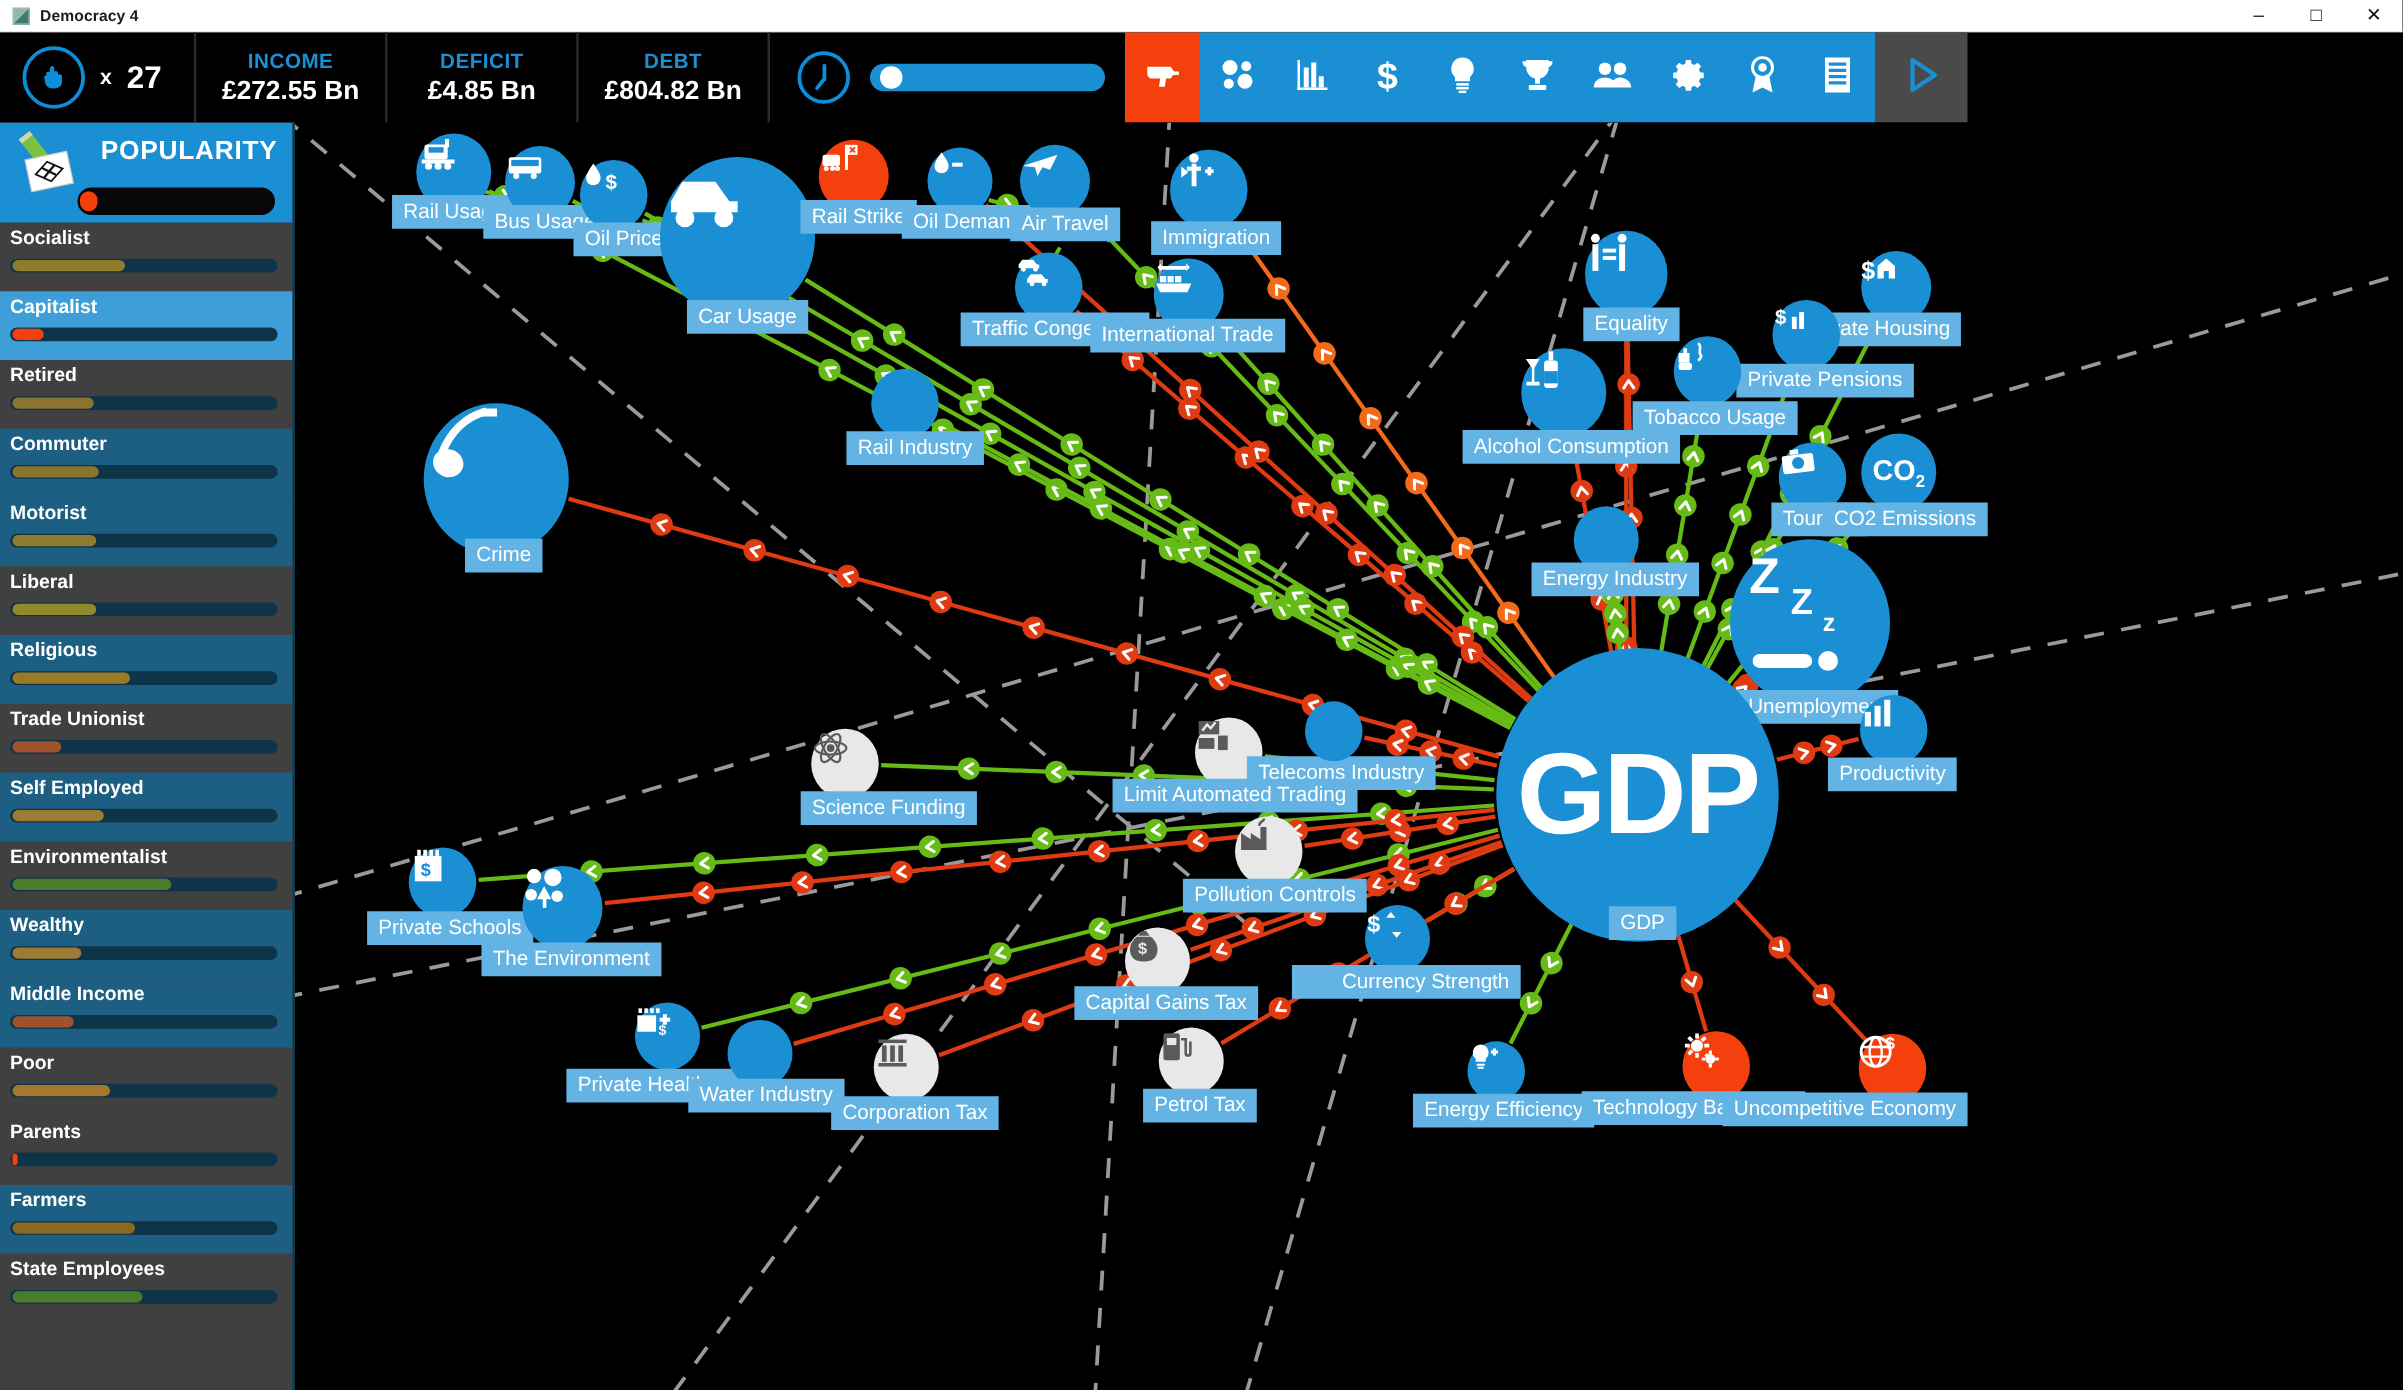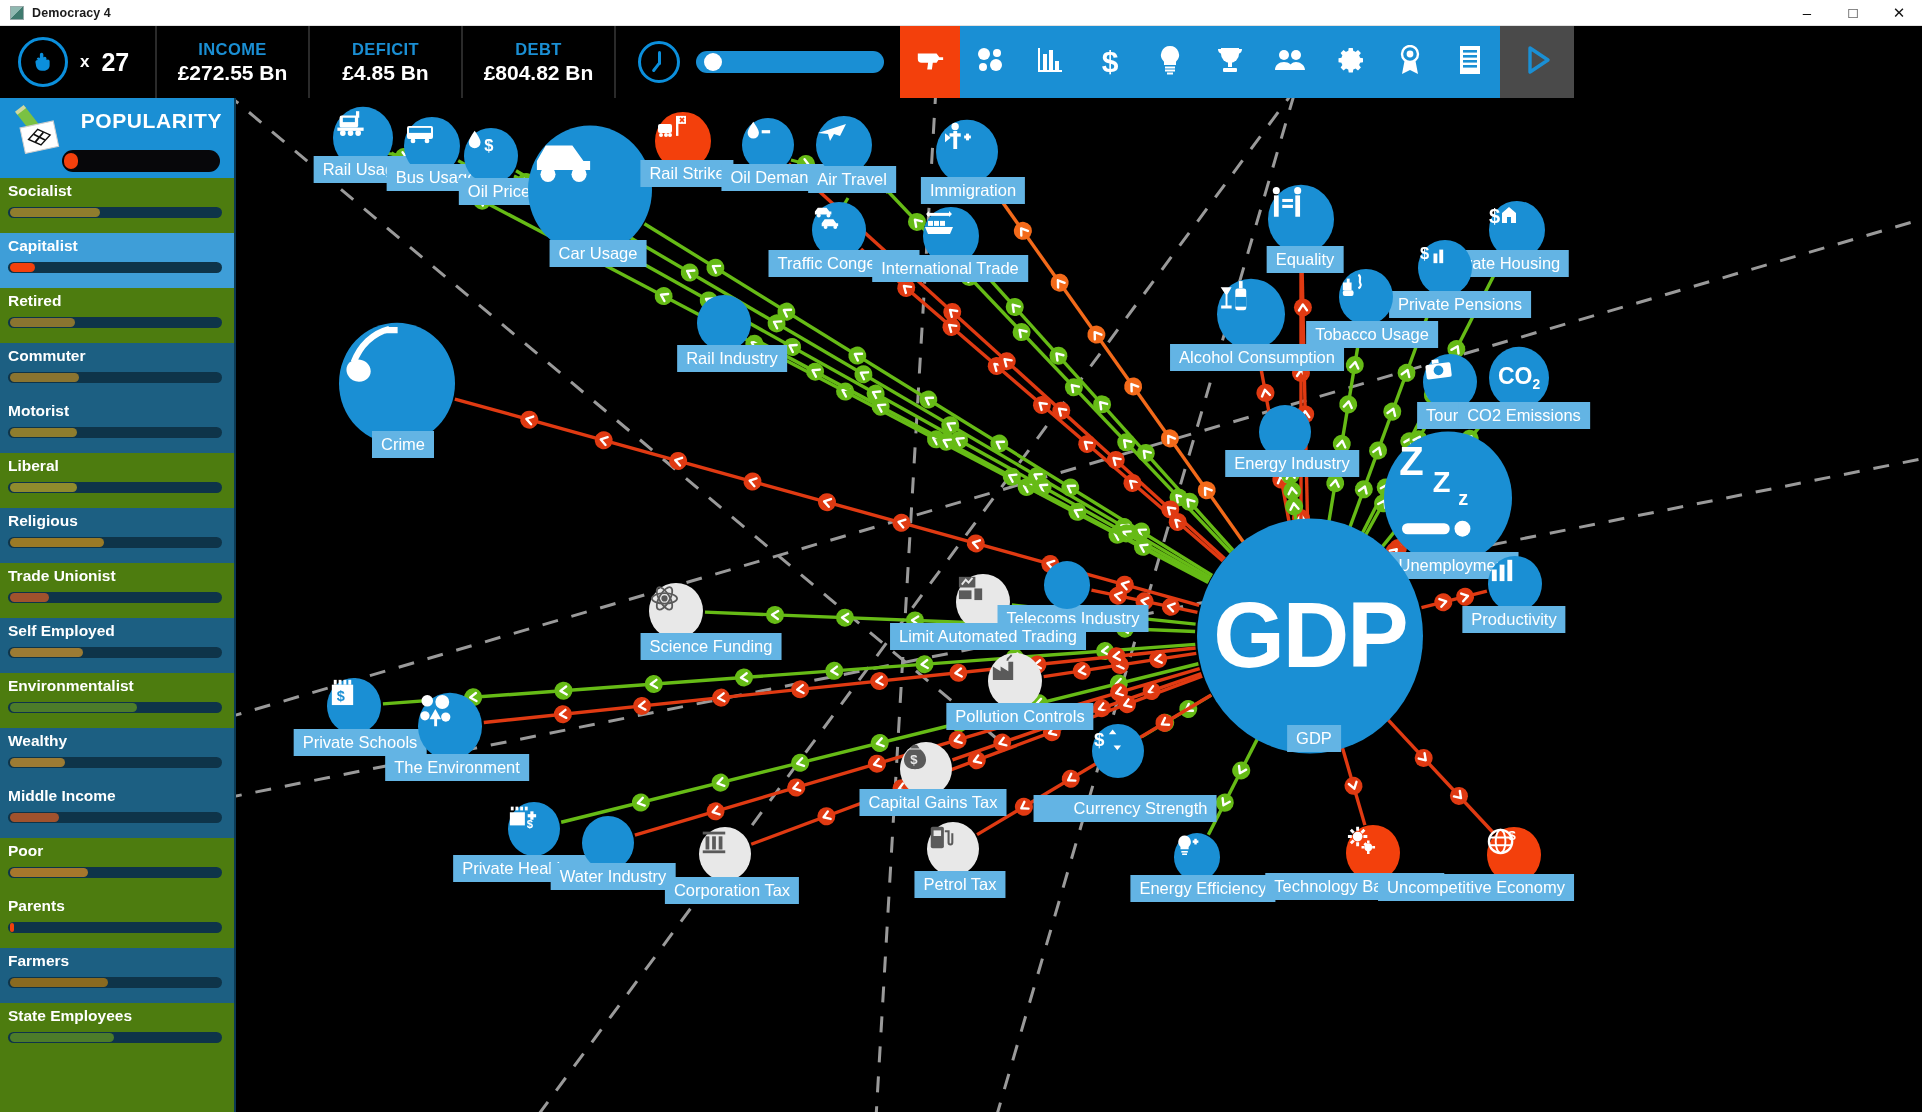--- a/index.html
+++ b/index.html
@@ -63,21 +63,21 @@
   .toolbtn {
     width: 60px; display:flex; align-items:center; justify-content:center;
     background:#1a8fd4; color:#fff;
   }
   .toolbtn.alert { background:#f3400c; }
   .toolbtn.play  { background:#4a4a4a; width:74px; color:#1a8fd4; }
 
   
   #sidebar {
     position:absolute; left:0; top:98px; width:236px; height:1014px;
-    background:#4d7c0f; border-right:2px solid #0c3b55; overflow:hidden;
+    background:#404040; border-right:2px solid #0c3b55; overflow:hidden;
   }
   #pop-head {
     height:46px; background:#1a8fd4; position:relative;
     display:flex; align-items:center; justify-content:flex-end; padding-right:12px;
   }
   #pop-head .title { color:#fff; font-size:21px; font-weight:700; letter-spacing:.6px; }
   #pop-meter-row { height:34px; background:#1a8fd4; display:flex; align-items:center;
                    padding-left:62px; padding-right:14px; }
   #pop-meter { flex:1; height:22px; background:#07070a; border-radius:11px; position:relative; overflow:hidden;}
   #pop-meter .fill { position:absolute; left:2px; top:3px; height:16px; border-radius:8px; background:#f3400c; }
@@ -1449,21 +1449,21 @@
       </div>
       <div class="nlabel" style="left: 221px; top: 656px;">The Environment</div>
       <div class="node " style="left: 882px; top: 653px;">
         <div class="bubble" style="width: 52px; height: 54.08px;">
           <svg width="30" height="30" viewBox="0 0 32 32" fill="#fff">
             <text x="2" y="23" font-size="20" font-weight="700" fill="#fff" font-family="Liberation Sans">$</text>
             <path d="M22 24V8M22 6l-4 5h8zM27 10v16M27 28l4-5h-8z"></path>
           </svg>
         </div>
       </div>
-      <div class="nlabel" style="left: 889px; top: 697px; padding-left: 40px;">Currency Strength</div>
+      <div class="nlabel" style="left: 889px; top: 674px; padding-left: 40px;">Currency Strength</div>
       <div class="node grey" style="left: 690px; top: 671px;">
         <div class="bubble" style="width: 52px; height: 54.08px;">
           <svg width="30" height="30" viewBox="0 0 32 32" fill="#5a5a5a">
             <path d="M11 7h10l-3-4h-4z"></path>
             <path d="M10 8h12c5 4 7 10 5 15s-6 6-11 6-9-1-11-6 0-11 5-15z"></path>
             <text x="11" y="23" font-size="14" font-weight="700" fill="#e8e8e8" font-family="Liberation Sans">$</text>
           </svg>
         </div>
       </div>
       <div class="nlabel" style="left: 697px; top: 691px;">Capital Gains Tax</div>

